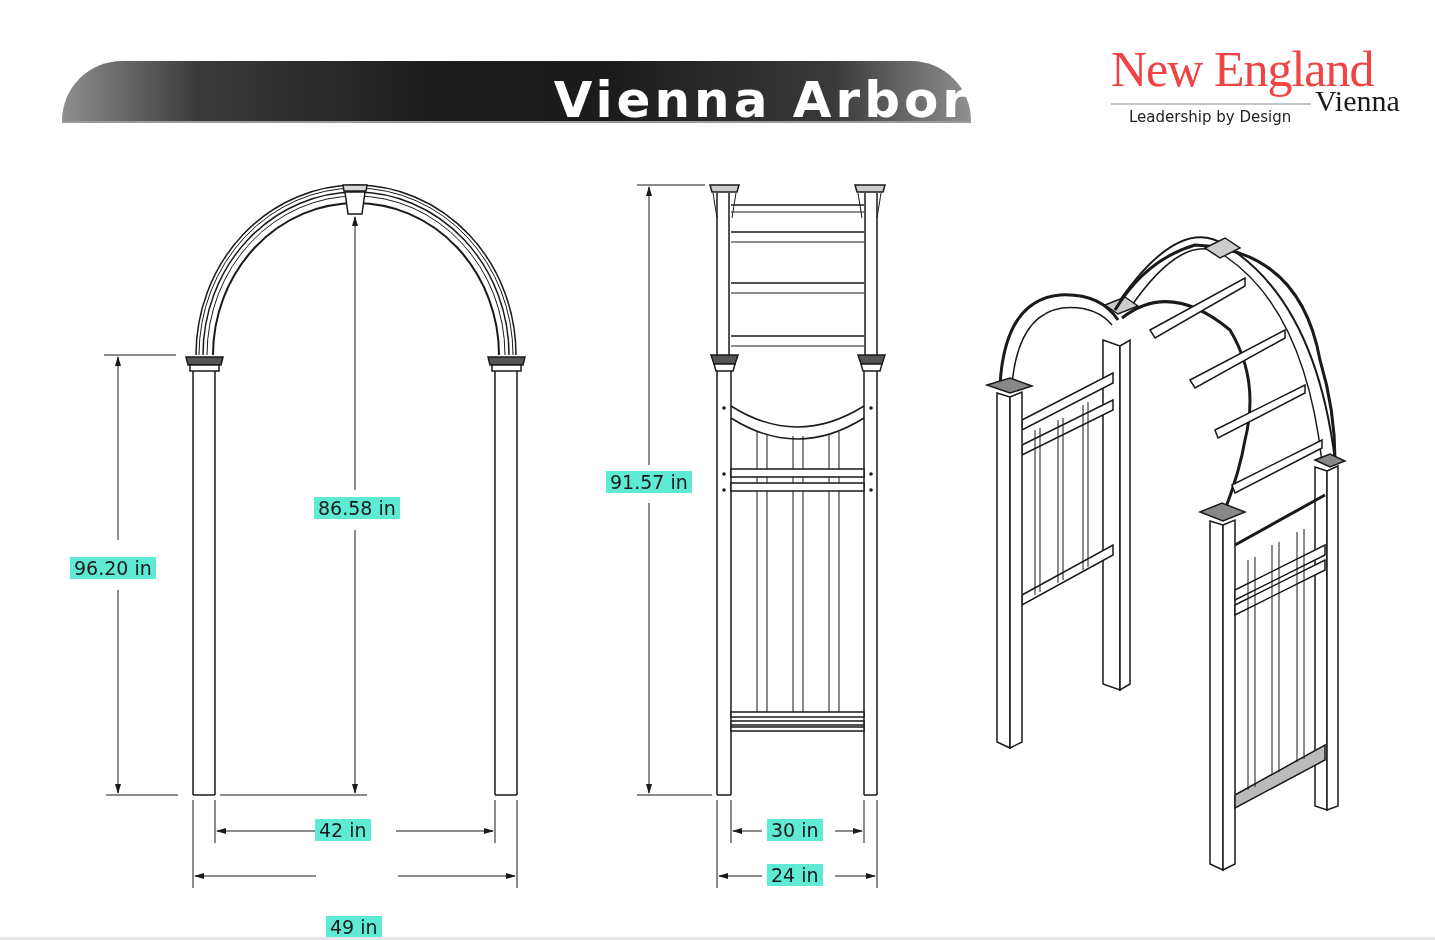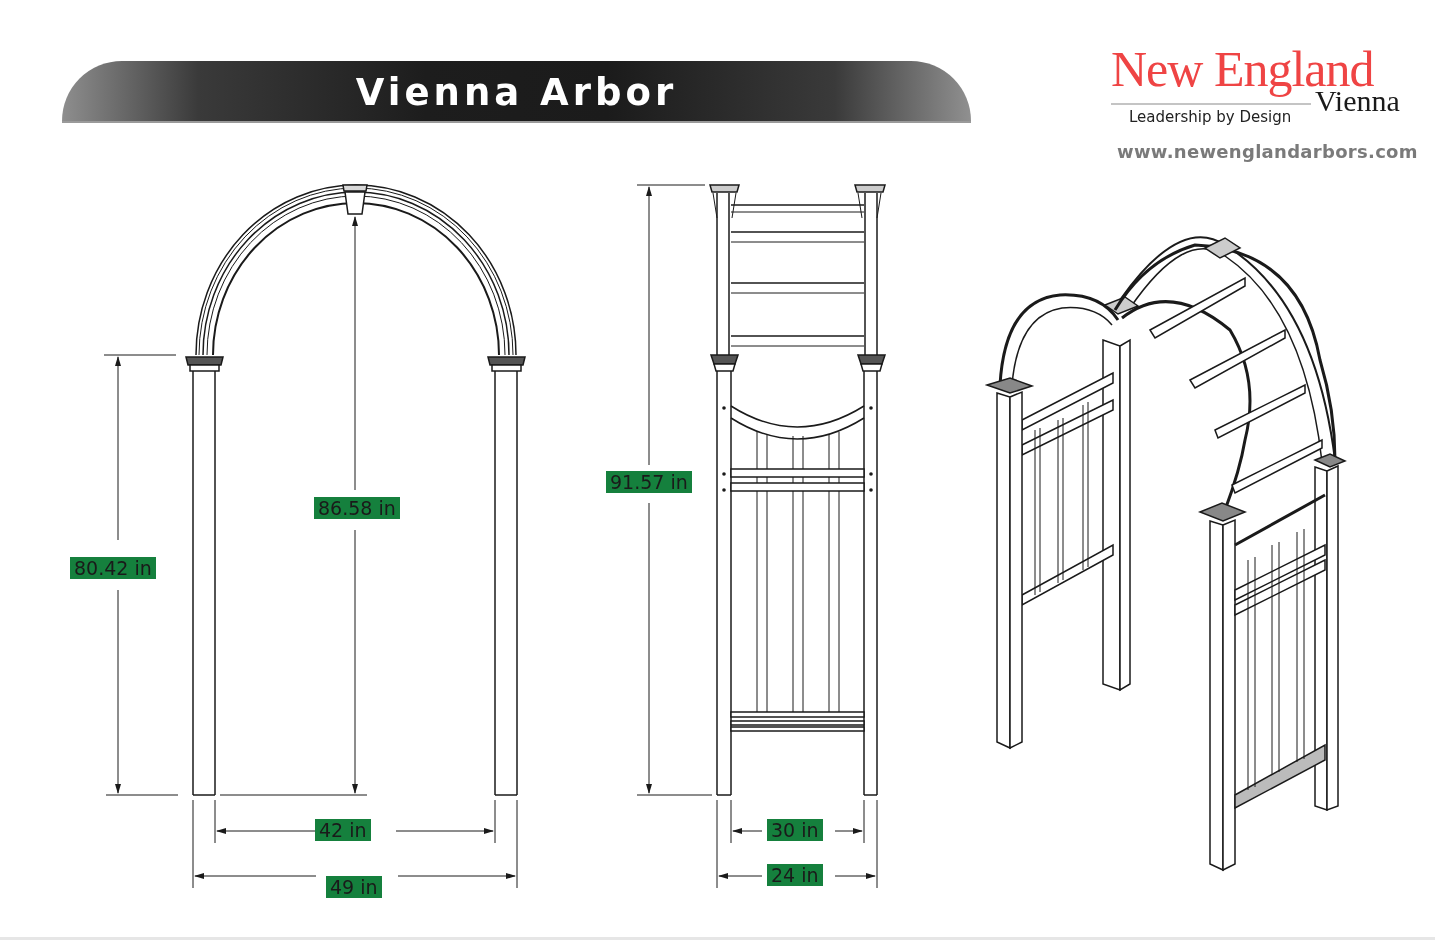--- a/index.html
+++ b/index.html
@@ -1,44 +1,43 @@
 <!DOCTYPE html>
 <html><head>
 <meta charset="utf-8">
 <style>
   html,body{margin:0;padding:0;background:#fff;}
   body{width:1435px;height:940px;position:relative;overflow:hidden;font-family:"DejaVu Sans","Liberation Sans",sans-serif;}
   .title-bar{position:absolute;left:62px;top:61px;width:909px;height:60px;
     border-radius:60px 60px 0 0 / 60px 60px 0 0;
     background:linear-gradient(90deg,#8e8e8e 0%,#3a3a3a 15%,#1d1d1d 40%,#1b1b1b 60%,#3a3a3a 85%,#909090 100%);
     border-bottom:2px solid #9a9a9a;}
-  .title-text{position:absolute;left:0;right:0;top:10px;text-align:center;color:#fff;font-weight:bold;font-size:37px;letter-spacing:4px;font-family:"DejaVu Sans","Liberation Sans",sans-serif;}
+  .title-text{position:absolute;left:0;right:0;top:10px;text-align:right;color:#fff;font-weight:bold;font-size:50px;letter-spacing:4px;font-family:"DejaVu Sans","Liberation Sans",sans-serif;}
   .logo{position:absolute;left:1105px;top:40px;width:310px;height:130px;}
   .logo-ne{position:absolute;left:6px;top:0px;font-family:Liberation Serif, serif;font-size:50px;color:#ef4444;letter-spacing:-1px;white-space:nowrap;}
   .logo-arbors{position:absolute;left:210px;top:44px;font-family:"Liberation Serif","DejaVu Serif",serif;font-size:30px;color:#1a1a1a;}
   .logo-rule{position:absolute;left:6px;top:63px;width:200px;height:2px;background:#c4c4c4;}
   .logo-tag{position:absolute;left:24px;top:68px;font-family:"DejaVu Sans","Liberation Sans",sans-serif;font-size:15px;color:#222;}
   .logo-url{position:absolute;left:12px;top:101px;font-family:"DejaVu Sans","Liberation Sans",sans-serif;font-size:18px;font-weight:bold;color:#7a7a7a;letter-spacing:0.3px;}
-  .dim{position:absolute;font-family:"DejaVu Sans","Liberation Sans",sans-serif;font-size:19px;color:#1a1a1a;background:#15803d;padding:0 4px;white-space:nowrap;}
+  .dim{position:absolute;font-family:"DejaVu Sans","Liberation Sans",sans-serif;font-size:19px;color:#1a1a1a;background:#5eead4;padding:0 4px;white-space:nowrap;}
   svg.drawing{position:absolute;left:0;top:0;}
   .footer-line{position:absolute;left:0;top:937px;width:1435px;height:3px;background:#e6e6e6;}
 </style>
 </head>
 <body>
 
 <div class="title-bar">
   <div class="title-text">Vienna Arbor</div>
 </div>
 
 <div class="logo">
   <div class="logo-ne">New England</div>
   <div class="logo-rule"></div>
   <div class="logo-arbors">Vienna</div>
   <div class="logo-tag">Leadership by Design</div>
-  <div class="logo-url">www.newenglandarbors.com</div>
 </div>
 
 <svg class="drawing" width="1435" height="940" viewBox="0 0 1435 940">
   <defs>
     <marker id="arr" markerWidth="10" markerHeight="8" refX="9" refY="4" orient="auto" markerUnits="userSpaceOnUse">
       <path d="M0,1 L10,4 L0,7 Z" fill="#1a1a1a"></path>
     </marker>
   </defs>
 
   <g stroke="#1a1a1a" fill="none" stroke-width="1.5">
@@ -215,21 +214,21 @@
       <line x1="1248" y1="560" x2="1248" y2="790"></line>
         <line x1="1255" y1="557" x2="1255" y2="787"></line>
       <line x1="1272" y1="545" x2="1272" y2="775"></line>
         <line x1="1279" y1="542" x2="1279" y2="772"></line>
       <line x1="1297" y1="532" x2="1297" y2="762"></line>
         <line x1="1304" y1="529" x2="1304" y2="759"></line>
     </g>
   </g>
 </svg>
 
-<div class="dim" style="left:70px;top:557px;">80.42 in</div>
+<div class="dim" style="left:70px;top:557px;">96.20 in</div>
 <div class="dim" style="left:314px;top:497px;text-align:right;">86.58 in</div>
 <div class="dim" style="left:315px;top:819px;">42 in</div>
-<div class="dim" style="left:326px;top:876px;">49 in</div>
+<div class="dim" style="left:326px;top:916px;">49 in</div>
 <div class="dim" style="left:606px;top:471px;">91.57 in</div>
 <div class="dim" style="left:767px;top:819px;">30 in</div>
 <div class="dim" style="left:767px;top:864px;text-align:right;">24 in</div>
 
 <div class="footer-line"></div>
 
 </body></html>

